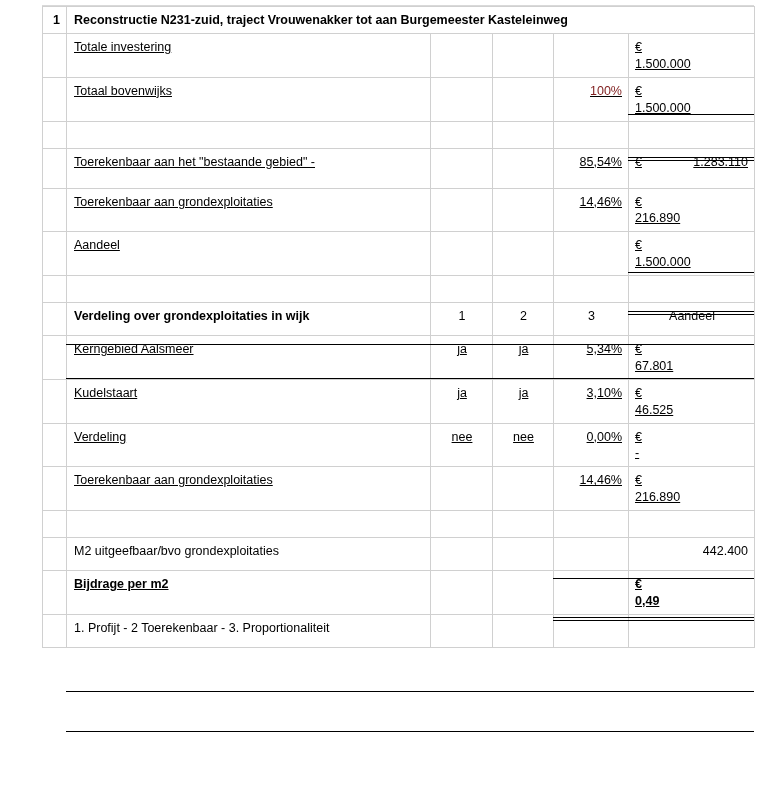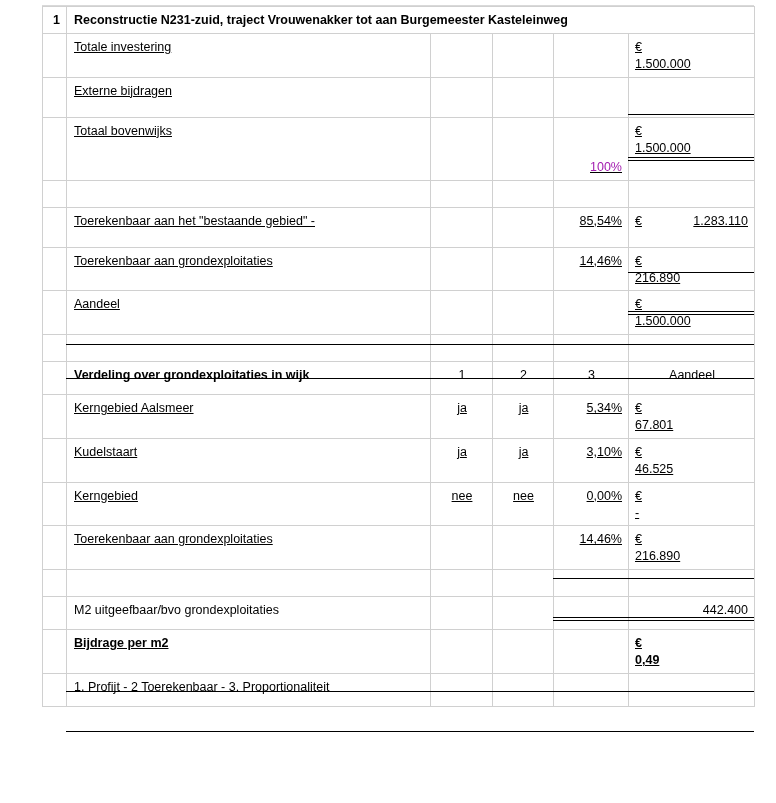--- a/index.html
+++ b/index.html
@@ -64,21 +64,21 @@
   .cell {
     padding: 5px 5px 4px 6px;
     height: 100%;
     box-sizing: border-box;
   }
   .cell.r  { text-align: right; padding-right: 6px; }
   .cell.c  { text-align: center; }
   .cell.lbl { padding-left: 7px; }
 
   .bold { font-weight: bold; }
-  .red  { color: #a21caf; margin-top: 36px; }
+  .red  { color: #7f1d1d; }
 
   
   .money {
     padding: 5px 6px 4px 6px;
     box-sizing: border-box;
     height: 100%;
   }
   .money .eur { display: block; }
   .money .val { display: block; }
   
@@ -153,152 +153,131 @@
             <div class="cell r"></div>
           </td>
         <td>
           <div class="money">
             <span class="eur">€</span>
             <span class="val">1.500.000</span>
           </div>
         </td>
       </tr>
 
-      <tr class="h-std">
-        <td></td>
-        <td>
-          <div class="cell lbl">Externe bijdragen</div>
+
+      <tr class="h-std">
+        <td></td>
+        <td>
+          <div class="cell lbl">Totaal bovenwijks</div>
+        </td>
+        <td>
+            <div class="cell c"></div>
+          </td>
+        <td>
+            <div class="cell c"></div>
+          </td>
+        <td>
+            <div class="cell r red">100%</div>
+          </td>
+        <td>
+          <div class="money">
+            <span class="eur">€</span>
+            <span class="val">1.500.000</span>
+          </div>
+        </td>
+      </tr>
+
+      <tr class="h-gap">
+        <td></td>
+        <td>
+            <div class="cell lbl"></div>
+          </td>
+        <td></td>
+        <td></td>
+        <td></td>
+        <td></td>
+      </tr>
+
+      <tr class="h-std">
+        <td></td>
+        <td>
+          <div class="cell lbl">Toerekenbaar aan het "bestaande gebied" -</div>
+        </td>
+        <td>
+            <div class="cell c"></div>
+          </td>
+        <td>
+            <div class="cell c"></div>
+          </td>
+        <td>
+            <div class="cell r">85,54%</div>
+          </td>
+        <td>
+          <div class="money inline">
+            <span class="eur">€</span>
+            <span class="val">1.283.110</span>
+          </div>
+        </td>
+      </tr>
+
+      <tr class="h-std">
+        <td></td>
+        <td>
+          <div class="cell lbl">Toerekenbaar aan grondexploitaties</div>
+        </td>
+        <td>
+            <div class="cell c"></div>
+          </td>
+        <td>
+            <div class="cell c"></div>
+          </td>
+        <td>
+            <div class="cell r">14,46%</div>
+          </td>
+        <td>
+          <div class="money">
+            <span class="eur">€</span>
+            <span class="val">216.890</span>
+          </div>
+        </td>
+      </tr>
+
+      <tr class="h-std">
+        <td></td>
+        <td>
+          <div class="cell lbl">Aandeel</div>
         </td>
         <td>
             <div class="cell c"></div>
           </td>
         <td>
             <div class="cell c"></div>
           </td>
         <td>
             <div class="cell r"></div>
           </td>
         <td>
           <div class="money">
-            <span class="eur"></span>
-            <span class="val"></span>
-          </div>
-        </td>
-      </tr>
-
-      <tr class="h-std">
-        <td></td>
-        <td>
-          <div class="cell lbl">Totaal bovenwijks</div>
-        </td>
-        <td>
-            <div class="cell c"></div>
-          </td>
-        <td>
-            <div class="cell c"></div>
-          </td>
-        <td>
-            <div class="cell r red">100%</div>
-          </td>
-        <td>
-          <div class="money">
             <span class="eur">€</span>
             <span class="val">1.500.000</span>
           </div>
         </td>
       </tr>
 
       <tr class="h-gap">
         <td></td>
         <td>
             <div class="cell lbl"></div>
           </td>
         <td></td>
         <td></td>
         <td></td>
         <td></td>
       </tr>
 
-      <tr class="h-std">
-        <td></td>
-        <td>
-          <div class="cell lbl">Toerekenbaar aan het "bestaande gebied" -</div>
-        </td>
-        <td>
-            <div class="cell c"></div>
-          </td>
-        <td>
-            <div class="cell c"></div>
-          </td>
-        <td>
-            <div class="cell r">85,54%</div>
-          </td>
-        <td>
-          <div class="money inline">
-            <span class="eur">€</span>
-            <span class="val">1.283.110</span>
-          </div>
-        </td>
-      </tr>
-
-      <tr class="h-std">
-        <td></td>
-        <td>
-          <div class="cell lbl">Toerekenbaar aan grondexploitaties</div>
-        </td>
-        <td>
-            <div class="cell c"></div>
-          </td>
-        <td>
-            <div class="cell c"></div>
-          </td>
-        <td>
-            <div class="cell r">14,46%</div>
-          </td>
-        <td>
-          <div class="money">
-            <span class="eur">€</span>
-            <span class="val">216.890</span>
-          </div>
-        </td>
-      </tr>
-
-      <tr class="h-std">
-        <td></td>
-        <td>
-          <div class="cell lbl">Aandeel</div>
-        </td>
-        <td>
-            <div class="cell c"></div>
-          </td>
-        <td>
-            <div class="cell c"></div>
-          </td>
-        <td>
-            <div class="cell r"></div>
-          </td>
-        <td>
-          <div class="money">
-            <span class="eur">€</span>
-            <span class="val">1.500.000</span>
-          </div>
-        </td>
-      </tr>
-
-      <tr class="h-gap">
-        <td></td>
-        <td>
-            <div class="cell lbl"></div>
-          </td>
-        <td></td>
-        <td></td>
-        <td></td>
-        <td></td>
-      </tr>
-
       <tr class="h-one">
         <td></td>
         <td>
           <div class="cell lbl bold">Verdeling over grondexploitaties in wijk</div>
         </td>
         <td>
             <div class="cell c">1</div>
           </td>
         <td>
             <div class="cell c">2</div>
@@ -353,21 +332,21 @@
             <span class="eur">€</span>
             <span class="val">46.525</span>
           </div>
         </td>
       </tr>
 
 
       <tr class="h-std">
         <td></td>
         <td>
-            <div class="cell lbl">Kerngebied</div>
+            <div class="cell lbl">Verdeling</div>
           </td>
         <td>
             <div class="cell c">nee</div>
           </td>
         <td>
             <div class="cell c">nee</div>
           </td>
         <td>
             <div class="cell r">0,00%</div>
           </td>

